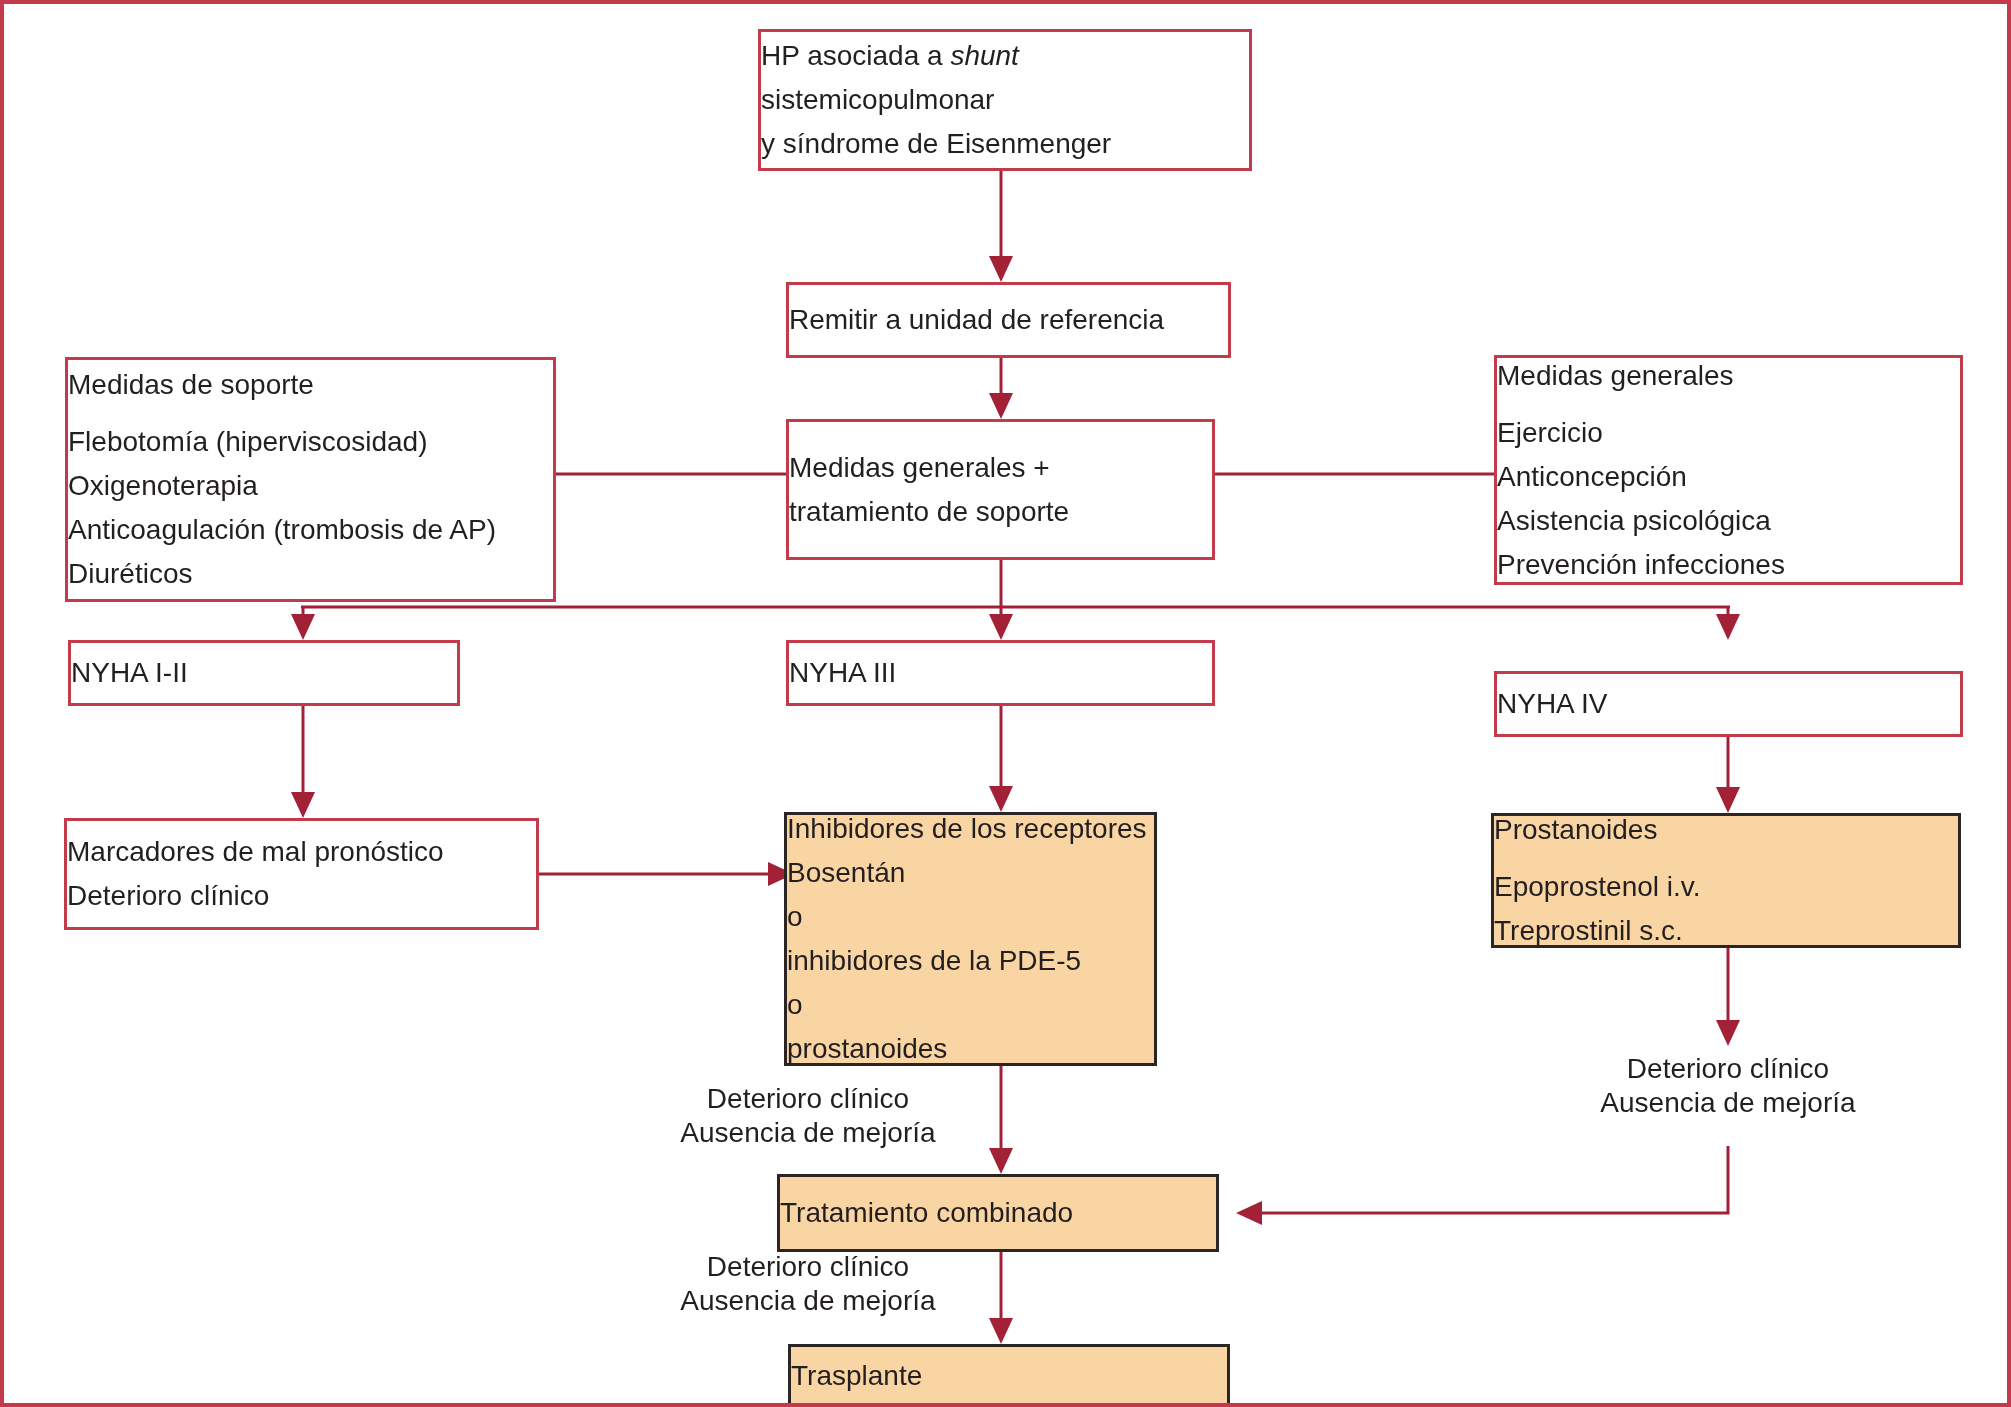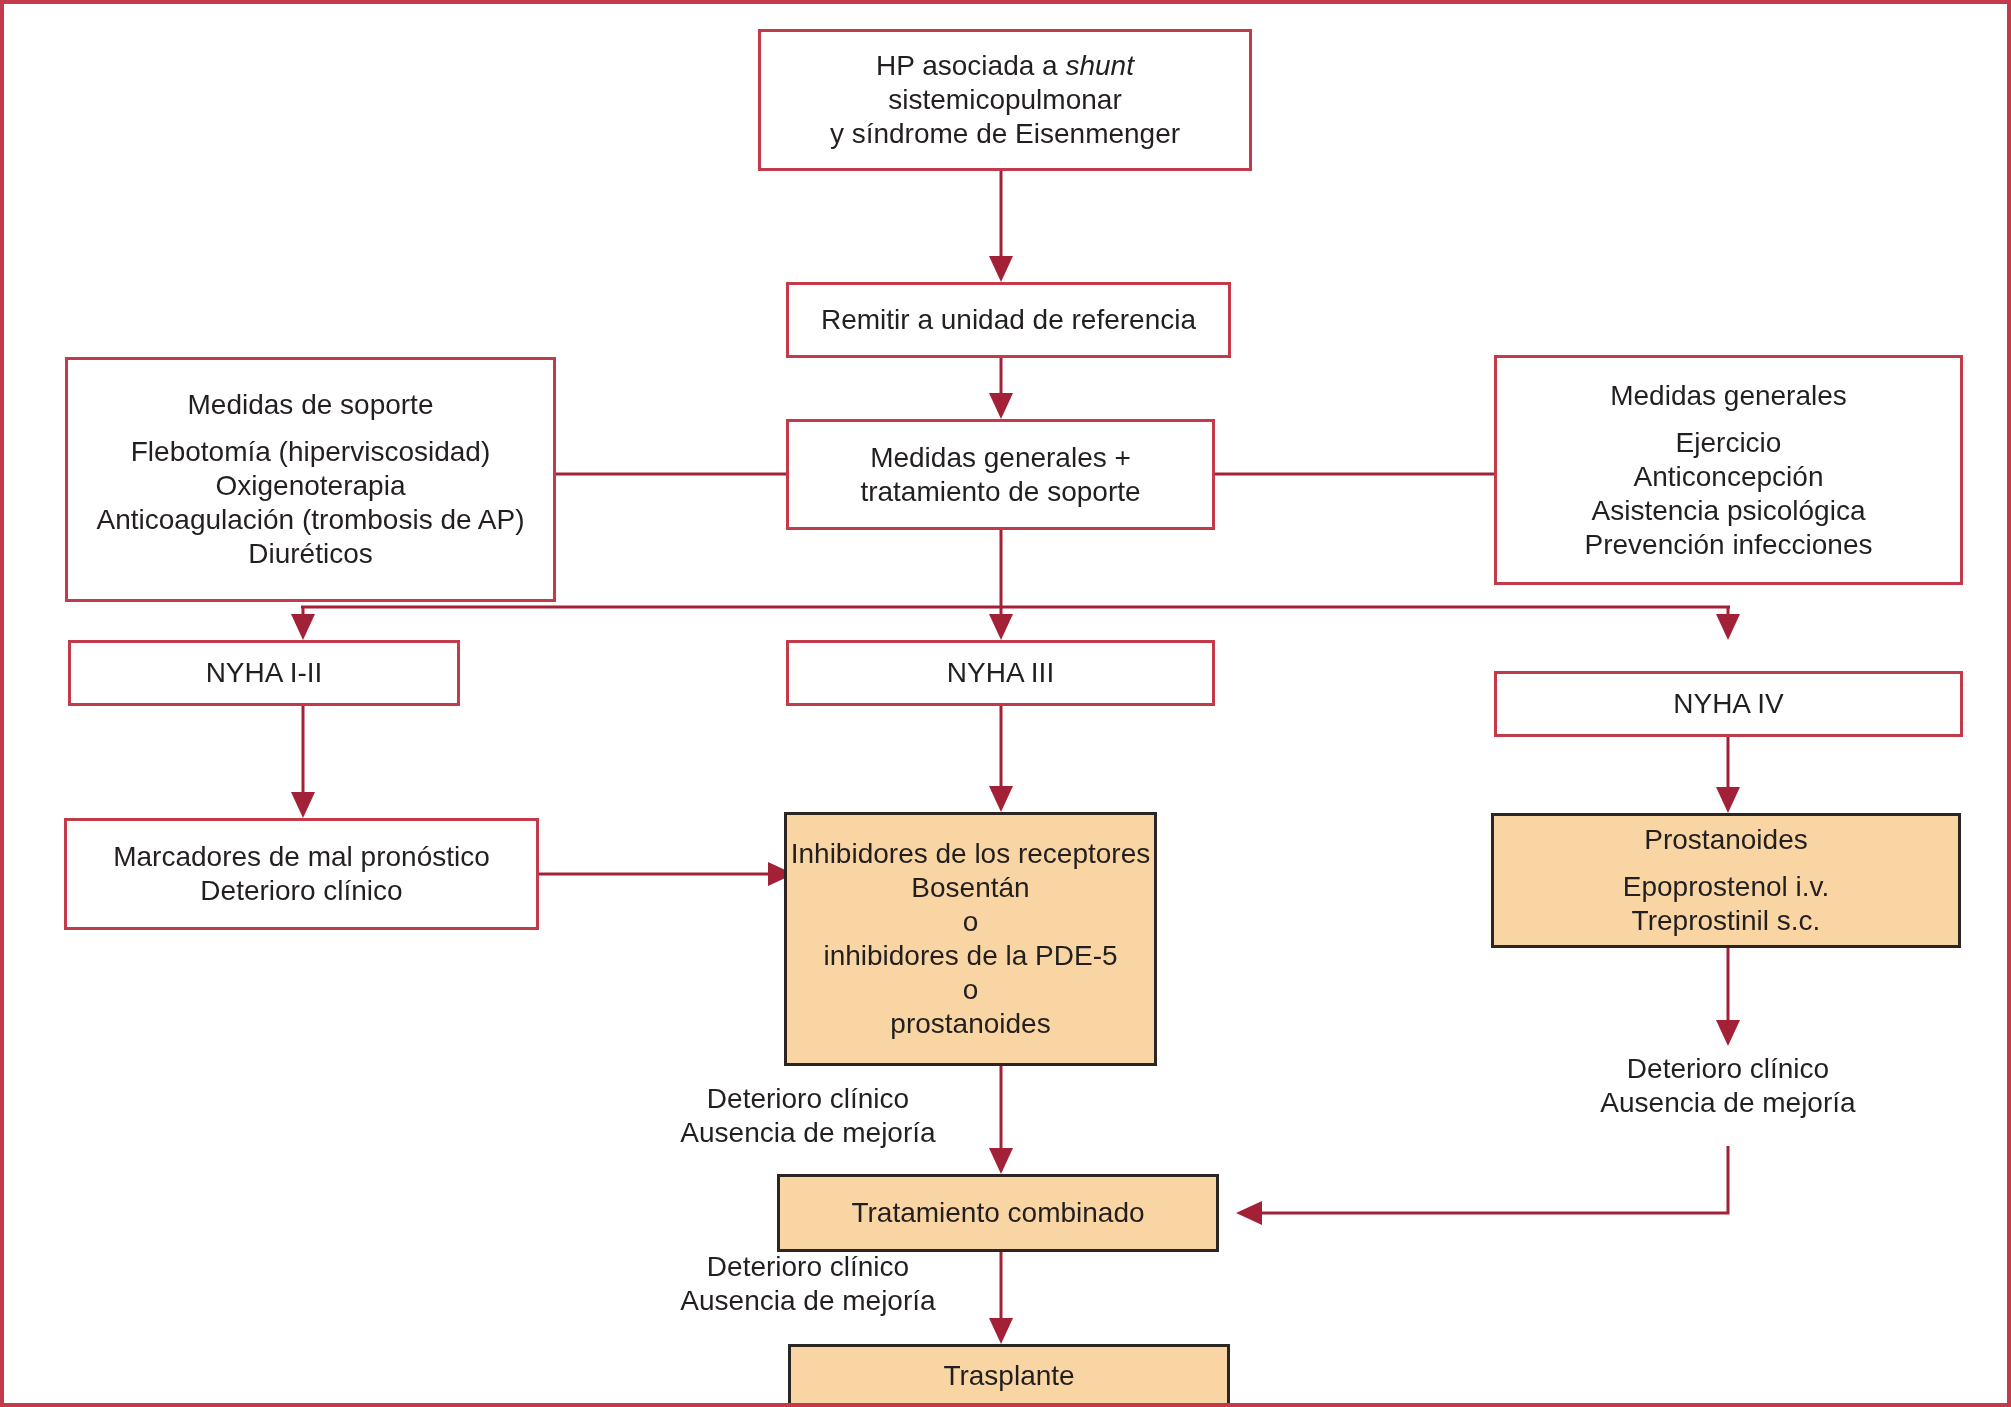--- a/index.html
+++ b/index.html
@@ -14,22 +14,23 @@
     position:relative;width:2011px;height:1407px;background:#ffffff;
     border:4px solid var(--box-red);box-sizing:border-box;
     font-family:"Liberation Sans", sans-serif;color:var(--text);
     overflow:hidden;
   }
   svg.connectors{position:absolute;left:0;top:0;width:2011px;height:1407px;pointer-events:none;}
   svg.connectors .seg{stroke:var(--line-red);stroke-width:3;fill:none;}
   svg.connectors .arrow{fill:var(--line-red);stroke:none;}
   .box{
     position:absolute;display:flex;flex-direction:column;justify-content:center;align-items:center;
-    text-align:center;font-size:28px;line-height:34px;box-sizing:border-box;background:#fff;
+    font-size:28px;line-height:34px;box-sizing:border-box;background:#fff;
     border:3px solid var(--box-red);
+    gap:10px;
   }
   .box.orange{background:var(--orange);border:3px solid var(--dark-border);}
   .box .title{margin-bottom:13px;}
   .box .line, .box .title{width:100%;}
   .edge-label{
     position:absolute;text-align:center;font-size:28px;line-height:34px;color:var(--text);
   }
   i{font-style:italic;}
 </style>
 </head>
@@ -107,21 +108,21 @@
   </div>
 
   <div class="box" style="left:61px;top:353px;width:491px;height:245px">
     <div class="title">Medidas de soporte</div>
     <div class="line">Flebotomía (hiperviscosidad)</div>
     <div class="line">Oxigenoterapia</div>
     <div class="line">Anticoagulación (trombosis de AP)</div>
     <div class="line">Diuréticos</div>
   </div>
 
-  <div class="box" style="left:782px;top:415px;width:429px;height:111px">
+  <div class="box" style="left:782px;top:415px;width:429px;height:141px">
     <div class="line">Medidas generales +</div>
     <div class="line">tratamiento de soporte</div>
   </div>
 
   <div class="box" style="left:1490px;top:351px;width:469px;height:230px">
     <div class="title">Medidas generales</div>
     <div class="line">Ejercicio</div>
     <div class="line">Anticoncepción</div>
     <div class="line">Asistencia psicológica</div>
     <div class="line">Prevención infecciones</div>

